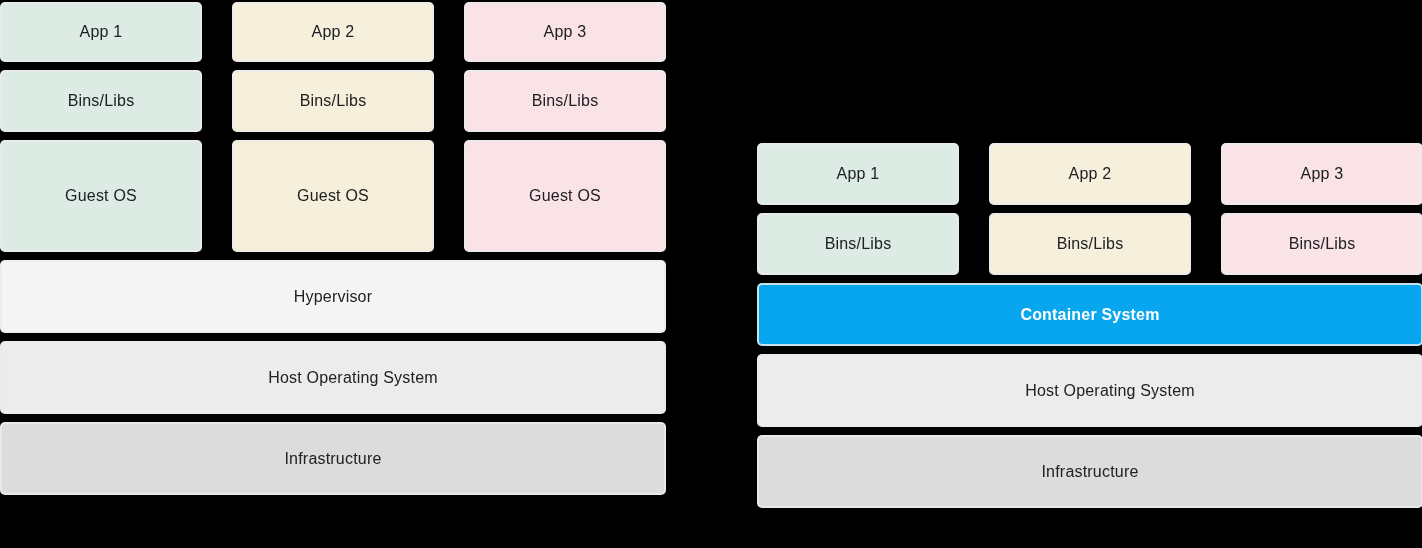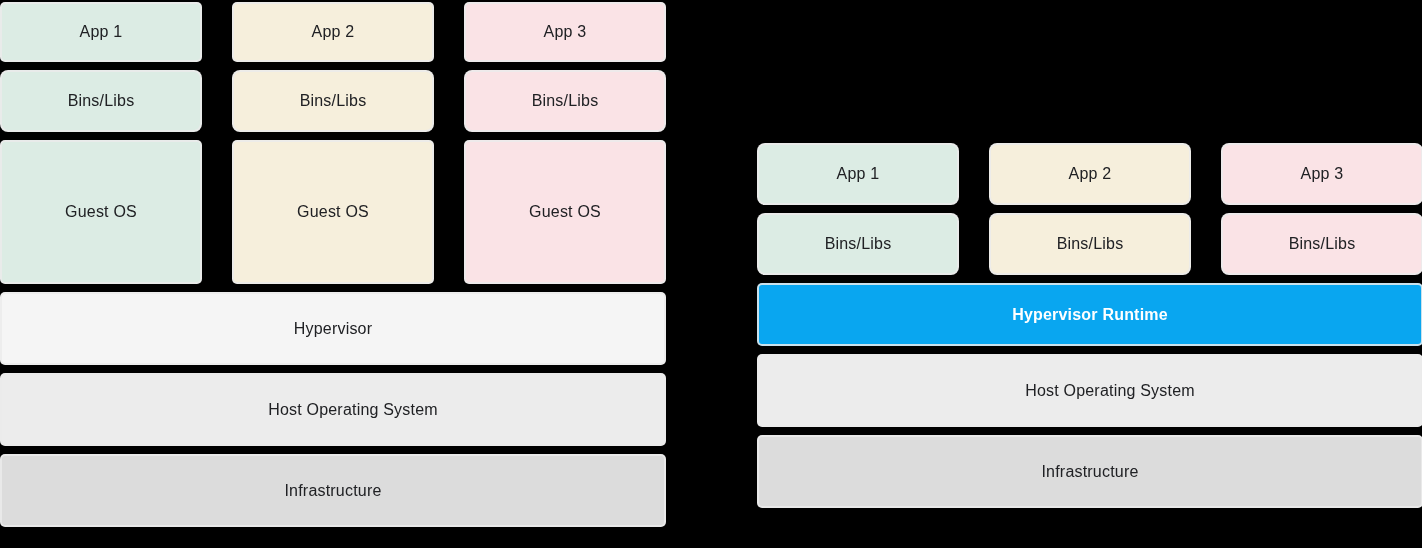--- a/index.html
+++ b/index.html
@@ -50,22 +50,22 @@
     border: 2px solid rgba(235,235,235,0.85);
     border-radius: 5px;
     display: flex;
     align-items: center;
     justify-content: center;
     font-size: 16px;
     color: var(--c-text, #202124);
     letter-spacing: 0.2px;
   }
   .h-app   { height: 60px; }
-  .h-bins  { height: 62px; border-radius: 8px; }
-  .h-guest { height: 144px; }
+  .h-bins  { height: 62px; }
+  .h-guest { height: 112px; }
   .bar     { height: 73px; width: 666px; flex: none; }
   .bar-runtime { height: 63px; }
 
   .c-stack1 { background: var(--c-stack1, #dcece4); }
   .c-stack2 { background: var(--c-stack2, #f6efdc); }
   .c-stack3 { background: var(--c-stack3, #fae3e6); }
   .c-hypervisor { background: var(--c-hypervisor, #f5f5f5); }
   .c-host { background: var(--c-host-os, #ececec); padding-left: 40px; }
   .c-infra { background: var(--c-infrastructure, #dcdcdc); }
   .c-runtime {
@@ -110,18 +110,18 @@
       </div>
       <div class="col">
         <div class="box h-bins c-stack2">App 2</div>
         <div class="box h-bins c-stack2">Bins/Libs</div>
       </div>
       <div class="col">
         <div class="box h-bins c-stack3">App 3</div>
         <div class="box h-bins c-stack3">Bins/Libs</div>
       </div>
     </div>
-    <div class="bar bar-runtime c-runtime">Hypervisor Runtime</div>
+    <div class="bar bar-runtime c-runtime">Container System</div>
     <div class="bar c-host">Host Operating System</div>
     <div class="bar c-infra">Infrastructure</div>
   </div>
 
 </div>
 
 </body></html>

